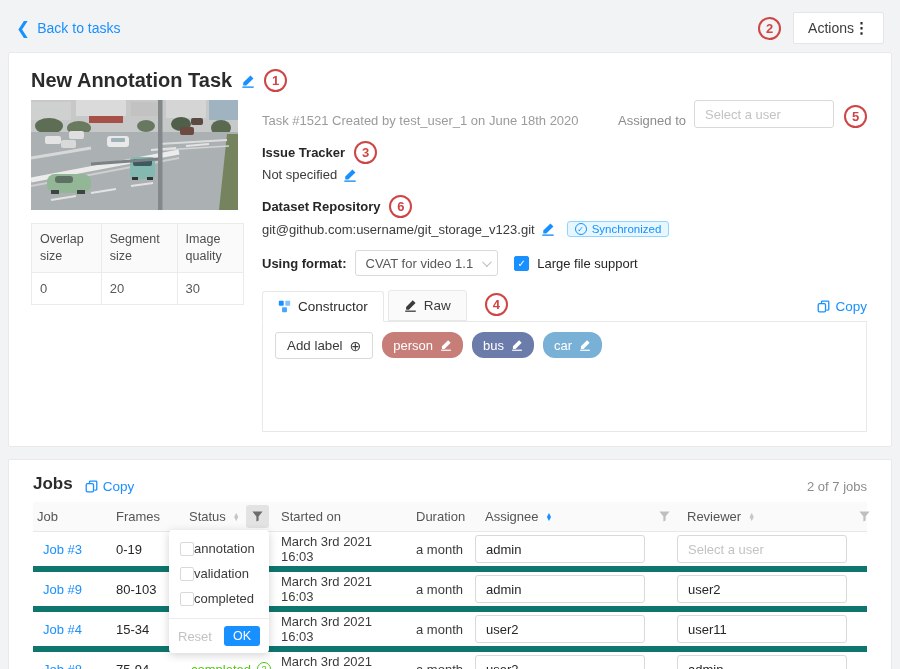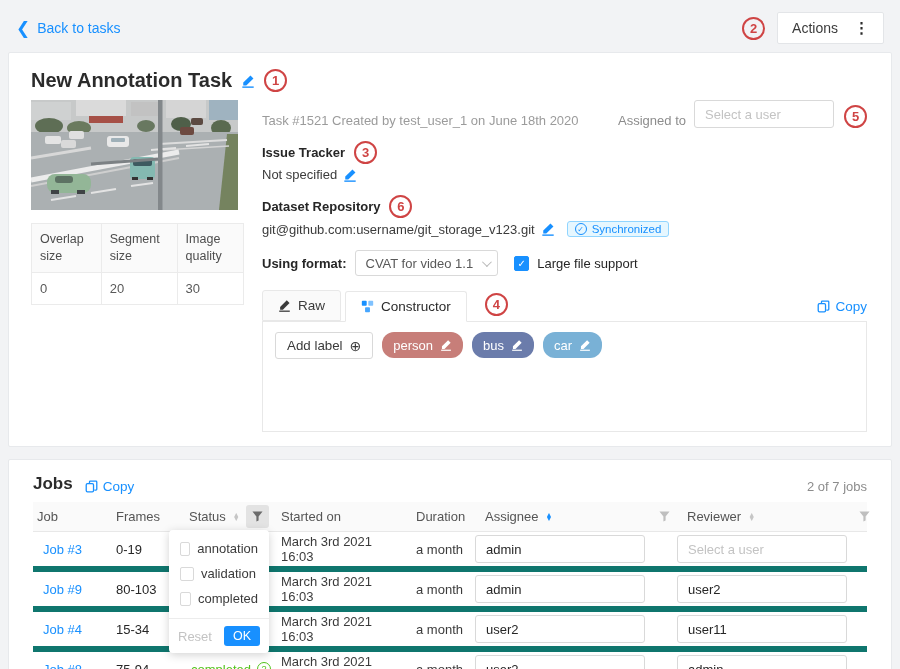--- a/index.html
+++ b/index.html
@@ -6,21 +6,21 @@
   html,body { width:900px; height:669px; }
   body {
     font-family:"Liberation Sans","DejaVu Sans",sans-serif;
     font-size:13px; color:#262626;
     background:#f2f3f5; overflow:hidden; position:relative;
   }
   .topbar { display:flex; align-items:center; padding:12px 16px 8px 16px; }
   .back-link { color:#1890ff; display:inline-flex; align-items:center; gap:7px; font-size:14px; cursor:pointer; }
   .back-chev { font-size:17px; line-height:1; }
   .topbar-right { margin-left:auto; display:flex; align-items:center; gap:12px; }
-  .actions-btn { background:#fff; border:1px solid #e3e5e8; border-radius:2px; padding:6px 14px; display:inline-flex; align-items:center; gap:16px; font-size:14px; color:#3b3b3b; cursor:pointer; }
+  .actions-btn { background:#fff; border:1px solid #e3e5e8; border-radius:2px; padding:6px 14px; display:inline-flex; align-items:center; font-size:14px; color:#3b3b3b; cursor:pointer; }
   .dots { font-size:15px; font-weight:bold; color:#2b2b2b; letter-spacing:0; }
 
   .callout { display:inline-flex; align-items:center; justify-content:center;
     width:23px; height:23px; min-width:23px; border:2px solid #cf4444; border-radius:50%;
     color:#cf4444; font-size:13px; font-weight:bold; background:transparent; }
 
   .card { background:#fff; border:1px solid #e7e9ec; border-radius:2px; margin:0 8px; }
   .task-card { padding:16px 24px 14px 22px; }
   .title-row { display:flex; align-items:center; gap:9px; margin-bottom:8px; }
   .task-title { font-size:20px; font-weight:600; color:#2b2b2b; }
@@ -102,21 +102,21 @@
   .cell-reviewer { grid-column:9; }
   .row-input { width:170px; }
 
   .hcell-job { padding-left:4px; }
   .hcell-started { padding-left:8px; }
   .hcell-duration { padding-left:9px; }
   .hcell-assignee, .hcell-reviewer { padding-left:10px; }
 
   .filter-menu { position:absolute; left:160px; top:70px; width:100px; background:#fff; border-radius:4px; box-shadow:0 2px 10px rgba(0,0,0,0.18); z-index:9; }
   .fm-options { padding:6px 0 7px; }
-  .fm-opt { display:flex; align-items:center; gap:7px; padding:5px 11px; cursor:pointer; color:#3b3b3b; }
+  .fm-opt { display:flex; align-items:center; padding:5px 11px; cursor:pointer; color:#3b3b3b; }
   .fm-opt .checkbox { width:14px; height:14px; }
   .fm-footer { border-top:1px solid #ececec; display:flex; align-items:center; justify-content:space-between; padding:7px 9px; }
   .reset-btn { color:#c3c3c3; cursor:default; }
   .ok-btn { background:#1890ff; color:#fff; border:none; border-radius:3px; font-size:12.5px; padding:3px 9px; cursor:pointer; font-family:inherit; }
 </style>
 </head>
 <body>
 
 <div class="topbar">
   <a class="back-link">
@@ -253,38 +253,38 @@
         <span class="format-label">Using format:</span>
         <span class="select-box">
           <span>CVAT for video 1.1</span>
           <span class="chev-down"></span>
         </span>
         <span class="checkbox checked">✓</span>
         <span class="cb-label">Large file support</span>
       </div>
 
       <div class="tabs-row">
-        <div class="tab inactive">
-          <span class="ic" style="color:#3b3b3b;">
-            <svg viewBox="0 0 16 16">
-                <path d="M10.8 1.6l3.4 3.4L6 13.2H2.6V9.8z" fill="currentColor"></path>
-                <path d="M1.5 15h13" stroke="currentColor" stroke-width="1.6"></path>
-              </svg>
-          </span>
-          <span>Raw</span>
-        </div>
         <div class="tab active">
           <span class="ic" style="color:#1890ff;">
             <svg viewBox="0 0 16 16">
                 <rect x="1" y="1" width="6" height="6" rx="1" fill="currentColor"></rect>
                 <rect x="9" y="1" width="6" height="6" rx="1" fill="currentColor" opacity="0.55"></rect>
                 <rect x="5" y="9" width="6" height="6" rx="1" fill="currentColor" opacity="0.8"></rect>
               </svg>
           </span>
           <span>Constructor</span>
+        </div>
+        <div class="tab inactive">
+          <span class="ic" style="color:#3b3b3b;">
+            <svg viewBox="0 0 16 16">
+                <path d="M10.8 1.6l3.4 3.4L6 13.2H2.6V9.8z" fill="currentColor"></path>
+                <path d="M1.5 15h13" stroke="currentColor" stroke-width="1.6"></path>
+              </svg>
+          </span>
+          <span>Raw</span>
         </div>
         <span class="callout c4">4</span>
         <span class="copy-link">
           <svg viewBox="0 0 16 16">
               <rect x="1.5" y="4.5" width="9" height="10" rx="1.5" fill="none" stroke="currentColor" stroke-width="1.6"></rect>
               <path d="M5.5 4.5V2.5A1 1 0 016.5 1.5h7A1 1 0 0114.5 2.5v9a1 1 0 01-1 1h-2" fill="none" stroke="currentColor" stroke-width="1.6"></path>
             </svg>
           <span>Copy</span>
         </span>
       </div>

